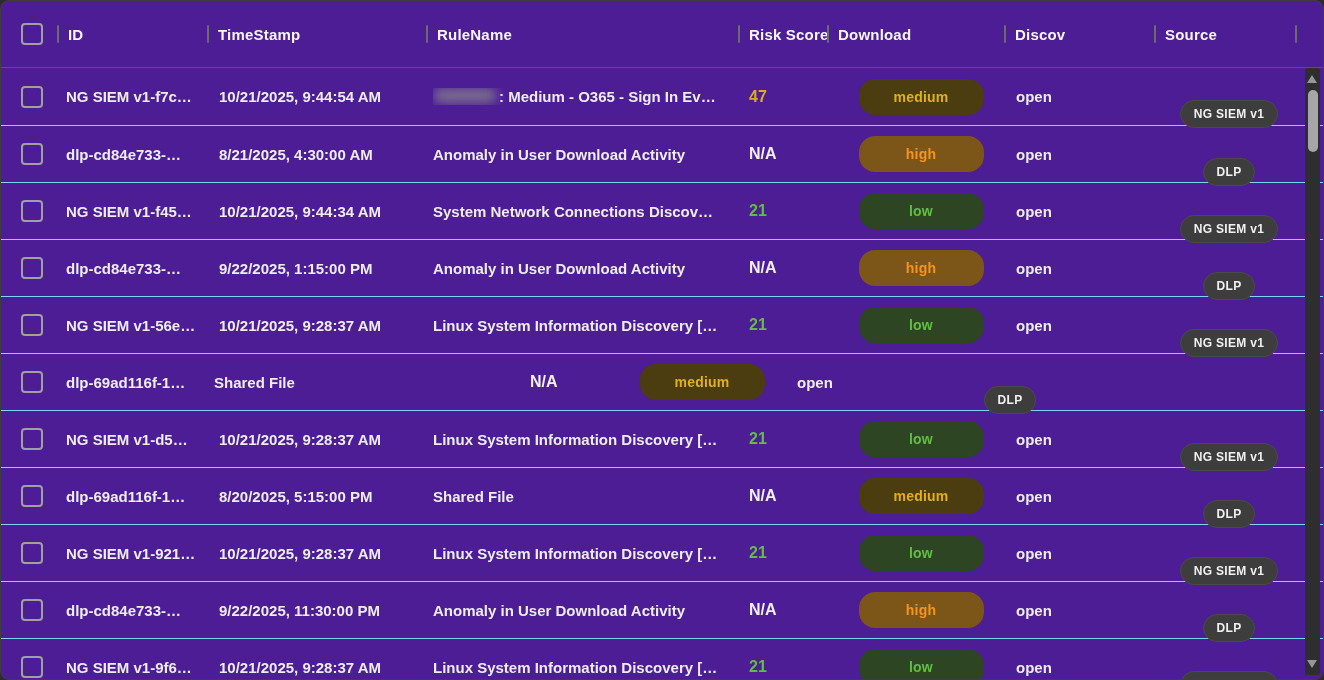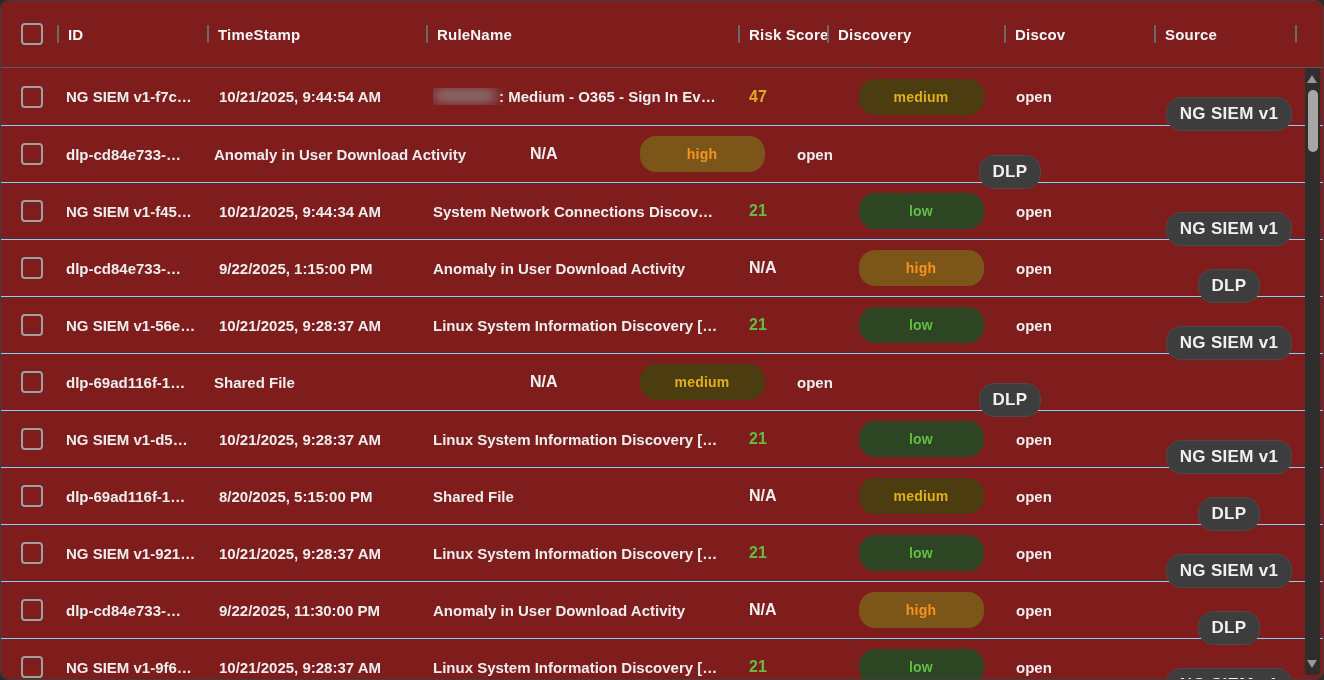--- a/index.html
+++ b/index.html
@@ -3,21 +3,21 @@
 <meta charset="utf-8">
 <style>
   html,body{margin:0;padding:0;}
   body{
     width:1324px;height:680px;background:#2b2b2b;overflow:hidden;
     font-family:"Liberation Sans","DejaVu Sans",sans-serif;
     -webkit-font-smoothing:antialiased;
   }
   .panel{
     position:absolute;left:0;top:0;width:1322px;height:678px;
-    background:#7f1d1d;border:1px solid #3e3e3e;border-radius:9px;
+    background:#4c1d95;border:1px solid #3e3e3e;border-radius:9px;
     overflow:hidden;
   }
   
   .header{
     display:flex;align-items:center;height:67px;box-sizing:border-box;
     border-bottom:1px solid #585858;
   }
   .cell{display:flex;align-items:center;box-sizing:border-box;flex:0 0 auto;height:100%;}
   .c-check{width:56px;padding-left:20px;}
   .c-id{width:150px;padding-left:9px;}
@@ -52,21 +52,21 @@
     filter:blur(6px);opacity:.75;flex:0 0 auto;margin-right:2px;
   }
   .risk{font-size:16px;font-weight:700;}
   .badge{
     width:125px;height:36px;border-radius:16px;margin-left:11px;
     display:flex;align-items:center;justify-content:center;
     font-size:14px;font-weight:600;letter-spacing:.2px;
   }
   .pill{
     background:#3d3d3d;border:1px solid #4a4a4a;color:#f0f0f0;
-    font-size:17px;font-weight:700;letter-spacing:.3px;
+    font-size:12px;font-weight:700;letter-spacing:.3px;
     padding:6px 13px;border-radius:15px;white-space:nowrap;margin-top:35px;
   }
   
   .scrollbar{
     position:absolute;top:67px;right:3px;bottom:4px;width:15px;
     background:#2e2e2e;border-radius:3px;
   }
   .tri-up{
     position:absolute;top:7px;left:2px;width:0;height:0;
     border-left:5.5px solid transparent;border-right:5.5px solid transparent;
@@ -102,21 +102,21 @@
     <div class="cell c-rule hcell">
       <span class="sep"></span>
       <span class="hlabel">RuleName</span>
     </div>
     <div class="cell c-risk hcell">
       <span class="sep"></span>
       <span class="hlabel">Risk Score</span>
     </div>
     <div class="cell c-sev hcell" style="justify-content:flex-start;">
       <span class="sep"></span>
-      <span class="hlabel">Discovery</span>
+      <span class="hlabel">Download</span>
     </div>
     <div class="cell c-status hcell">
       <span class="sep"></span>
       <span class="hlabel">Discov</span>
     </div>
     <div class="cell c-source hcell" style="justify-content:flex-start;">
       <span class="sep"></span>
       <span class="hlabel">Source</span>
     </div>
     <span class="sep end-sep"></span>
@@ -152,20 +152,23 @@
       <span class="pill">NG SIEM v1</span>
     </div>
   </div>
 
   <div class="row">
     <div class="cell c-check">
       <span class="checkbox"></span>
     </div>
     <div class="cell c-id">
       <span class="txt">dlp-cd84e733-…</span>
+    </div>
+    <div class="cell c-ts">
+      <span class="txt">8/21/2025, 4:30:00 AM</span>
     </div>
     <div class="cell c-rule">
       <span class="rule-wrap">
 
         <span class="txt">Anomaly in User Download Activity</span>
       </span>
     </div>
     <div class="cell c-risk">
       <span class="risk" style="color: rgb(240, 240, 240);">N/A</span>
     </div>

